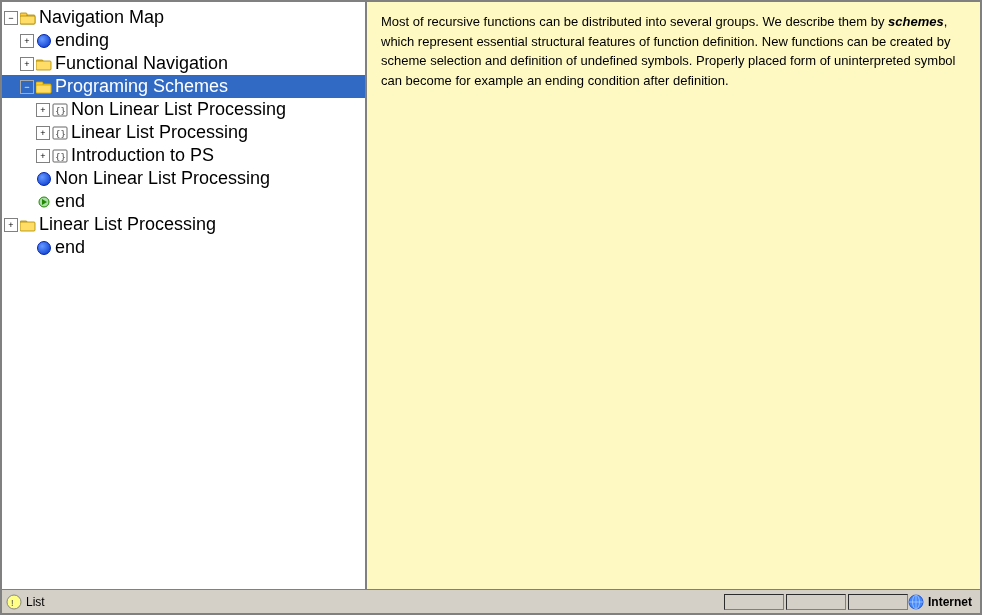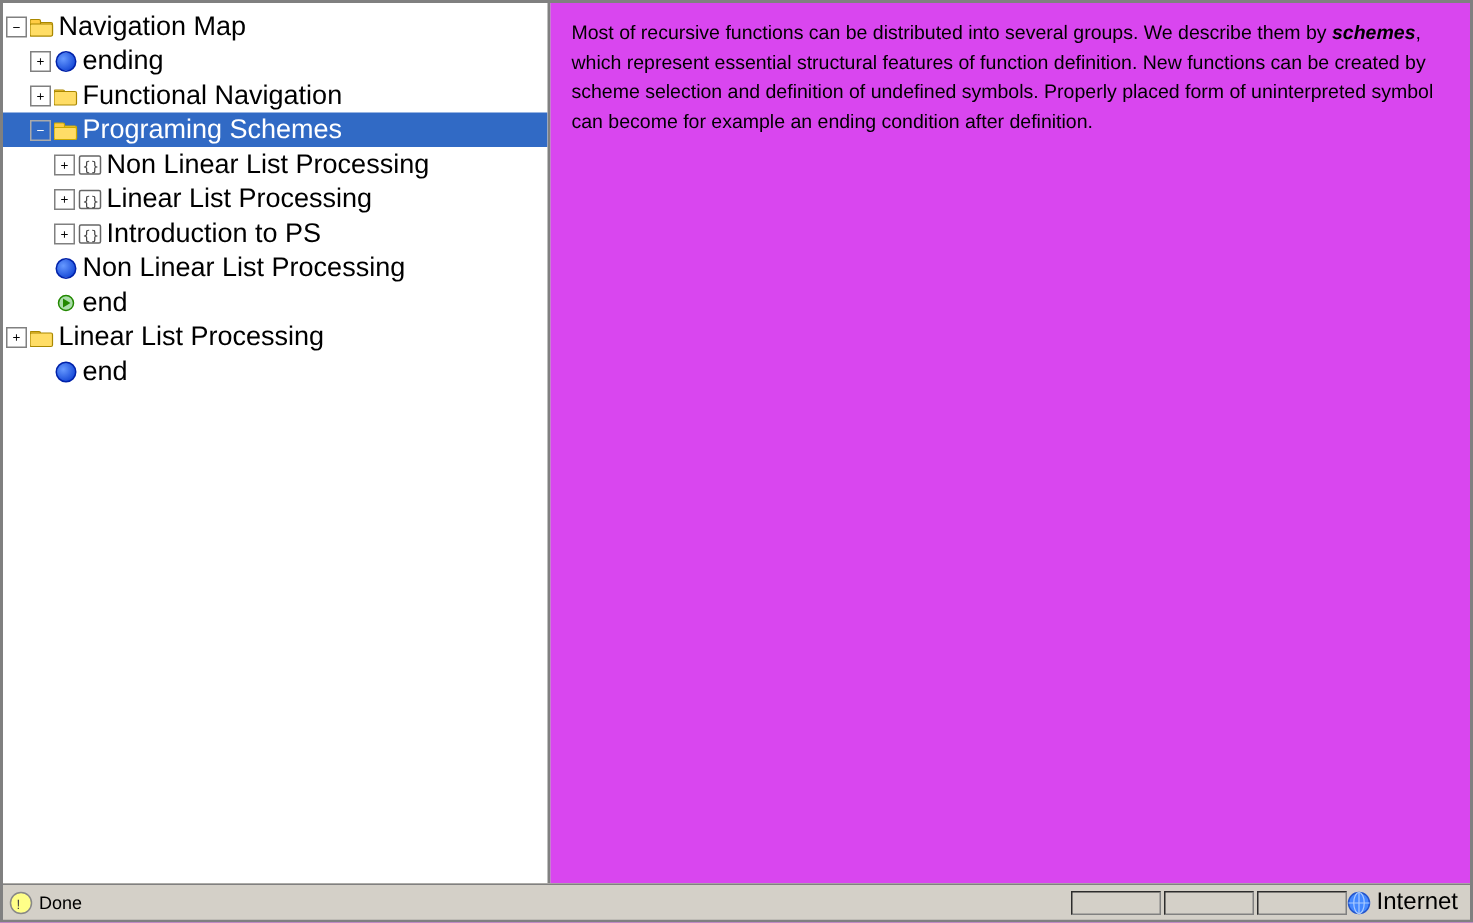--- a/index.html
+++ b/index.html
@@ -33,21 +33,21 @@
       background: #ffffff;
       border-right: 2px solid #808080;
       overflow-y: auto;
       overflow-x: auto;
       padding: 4px 0;
     }
 
     
     .content-panel {
       flex: 1;
-      background: #d946ef;
+      background: #fef9c3;
       padding: 10px 14px;
       overflow-y: auto;
       font-size: 13px;
       line-height: 1.5;
       color: #000;
     }
 
     .content-panel p {
       margin: 0;
       text-align: left;
@@ -69,22 +69,23 @@
       display: flex;
       align-items: center;
       gap: 4px;
       font-size: 12px;
     }
 
     .status-right {
       display: flex;
       align-items: center;
       gap: 4px;
-      font-size: 16px;
+      font-size: 12px;
       padding-right: 4px;
+      font-weight: bold;
     }
 
     
     .tree-item {
       display: flex;
       align-items: center;
       padding: 1px 0;
       cursor: default;
       white-space: nowrap;
       user-select: none;
@@ -280,21 +281,21 @@
       </p>
     </div>
   </div>
 
   <div class="status-bar">
     <div class="status-left">
       <svg width="16" height="16" viewBox="0 0 16 16" xmlns="http://www.w3.org/2000/svg">
         <circle cx="8" cy="8" r="7" fill="#ffff88" stroke="#888" stroke-width="1"></circle>
         <text x="5" y="12" font-size="9" fill="#444">!</text>
       </svg>
-      <span>Done</span>
+      <span>List</span>
     </div>
     <div style="display:flex; gap:2px; align-items:center;">
       <div style="width:60px; height:16px; background:#d4d0c8; border:1px inset #808080;"></div>
       <div style="width:60px; height:16px; background:#d4d0c8; border:1px inset #808080;"></div>
       <div style="width:60px; height:16px; background:#d4d0c8; border:1px inset #808080;"></div>
     </div>
     <div class="status-right">
       <svg width="16" height="16" viewBox="0 0 16 16" xmlns="http://www.w3.org/2000/svg">
         <circle cx="8" cy="8" r="7" fill="#4488ff" stroke="#2255cc" stroke-width="1"></circle>
         <ellipse cx="8" cy="8" rx="3.5" ry="7" fill="none" stroke="#aaccff" stroke-width="0.8"></ellipse>

